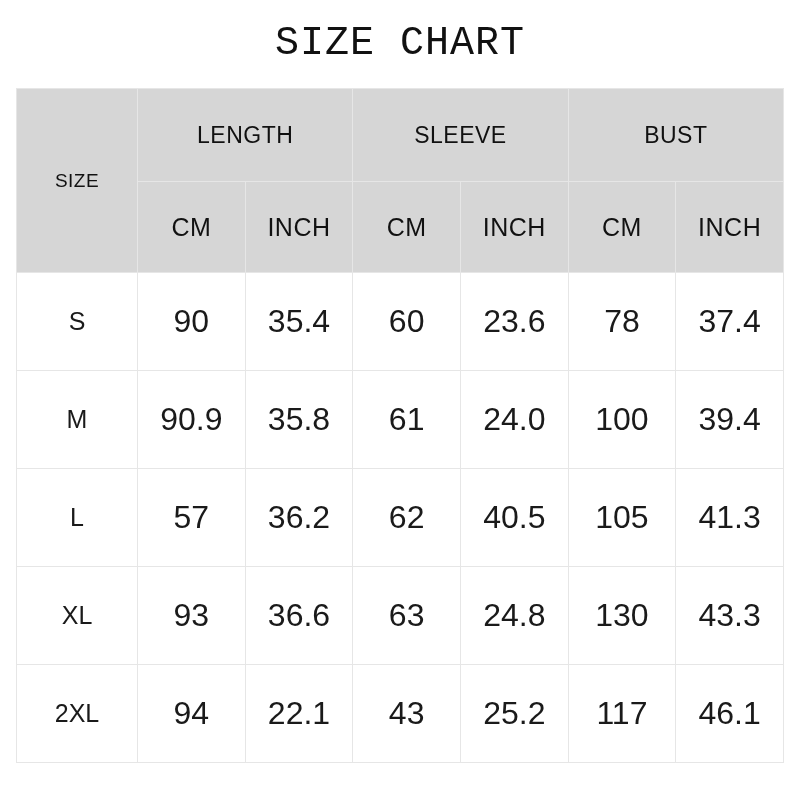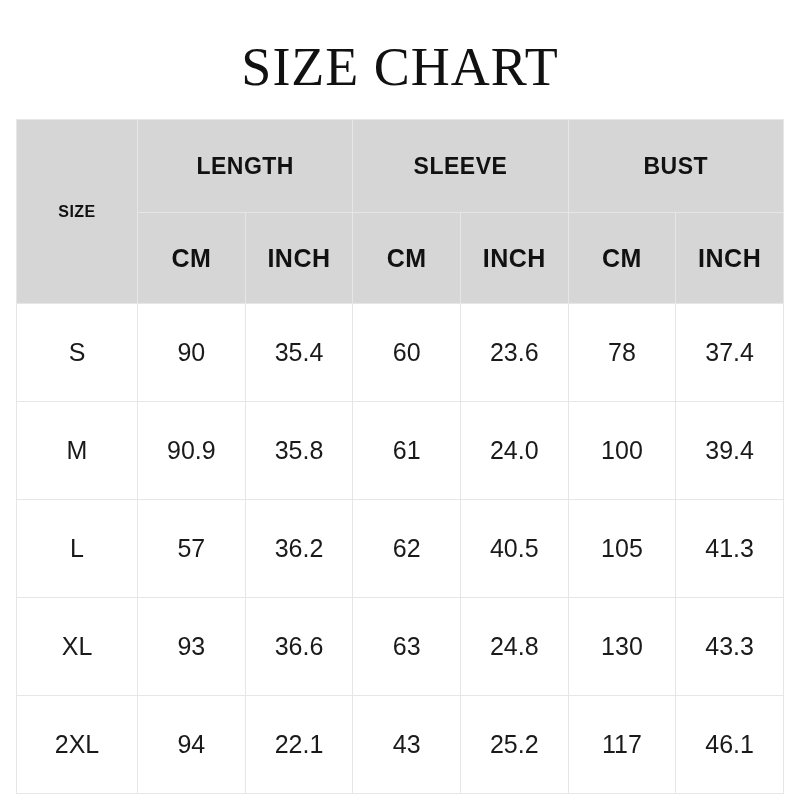--- a/index.html
+++ b/index.html
@@ -15,65 +15,65 @@
     overflow: hidden;
   }
   .page {
     width: 800px;
     height: 800px;
     position: relative;
     box-sizing: border-box;
   }
   .chart-title {
     text-align: center;
-    font-family: Liberation Serif, serif;
-    font-size: 54px;
+    font-family: Liberation Mono, monospace;
+    font-size: 40px;
     font-weight: 400;
     letter-spacing: 1px;
     color: #111111;
-    margin: 16px;
+    margin: 0;
     padding-top: 22px;
     line-height: 1.1;
   }
   table.size-chart {
     border-collapse: collapse;
     width: 768px;
     margin: 22px auto 0 auto;
     table-layout: fixed;
   }
   table.size-chart th,
   table.size-chart td {
     border: 1px solid #e6e6e6;
     text-align: center;
     vertical-align: middle;
   }
   thead th {
     background: #d6d6d6;
     color: #111111;
-    font-weight: bold;
+    font-weight: normal;
     border-color: #cfcfcf;
   }
   th.group-head {
     font-size: 23px;
     height: 90px;
     letter-spacing: 0.5px;
   }
   th.size-head {
-    font-size: 16px;
+    font-size: 19px;
     letter-spacing: 0.5px;
     width: 118px;
   }
   th.unit-head {
     font-size: 25px;
     height: 88px;
     letter-spacing: 0.5px;
   }
   tbody td {
     height: 95px;
-    font-size: 25px;
+    font-size: 32px;
     font-weight: 400;
     color: #1a1a1a;
     background: #ffffff;
     border-color: #ececec;
   }
   tbody td.size-cell {
     font-size: 25px;
   }
 </style>
 </head>

